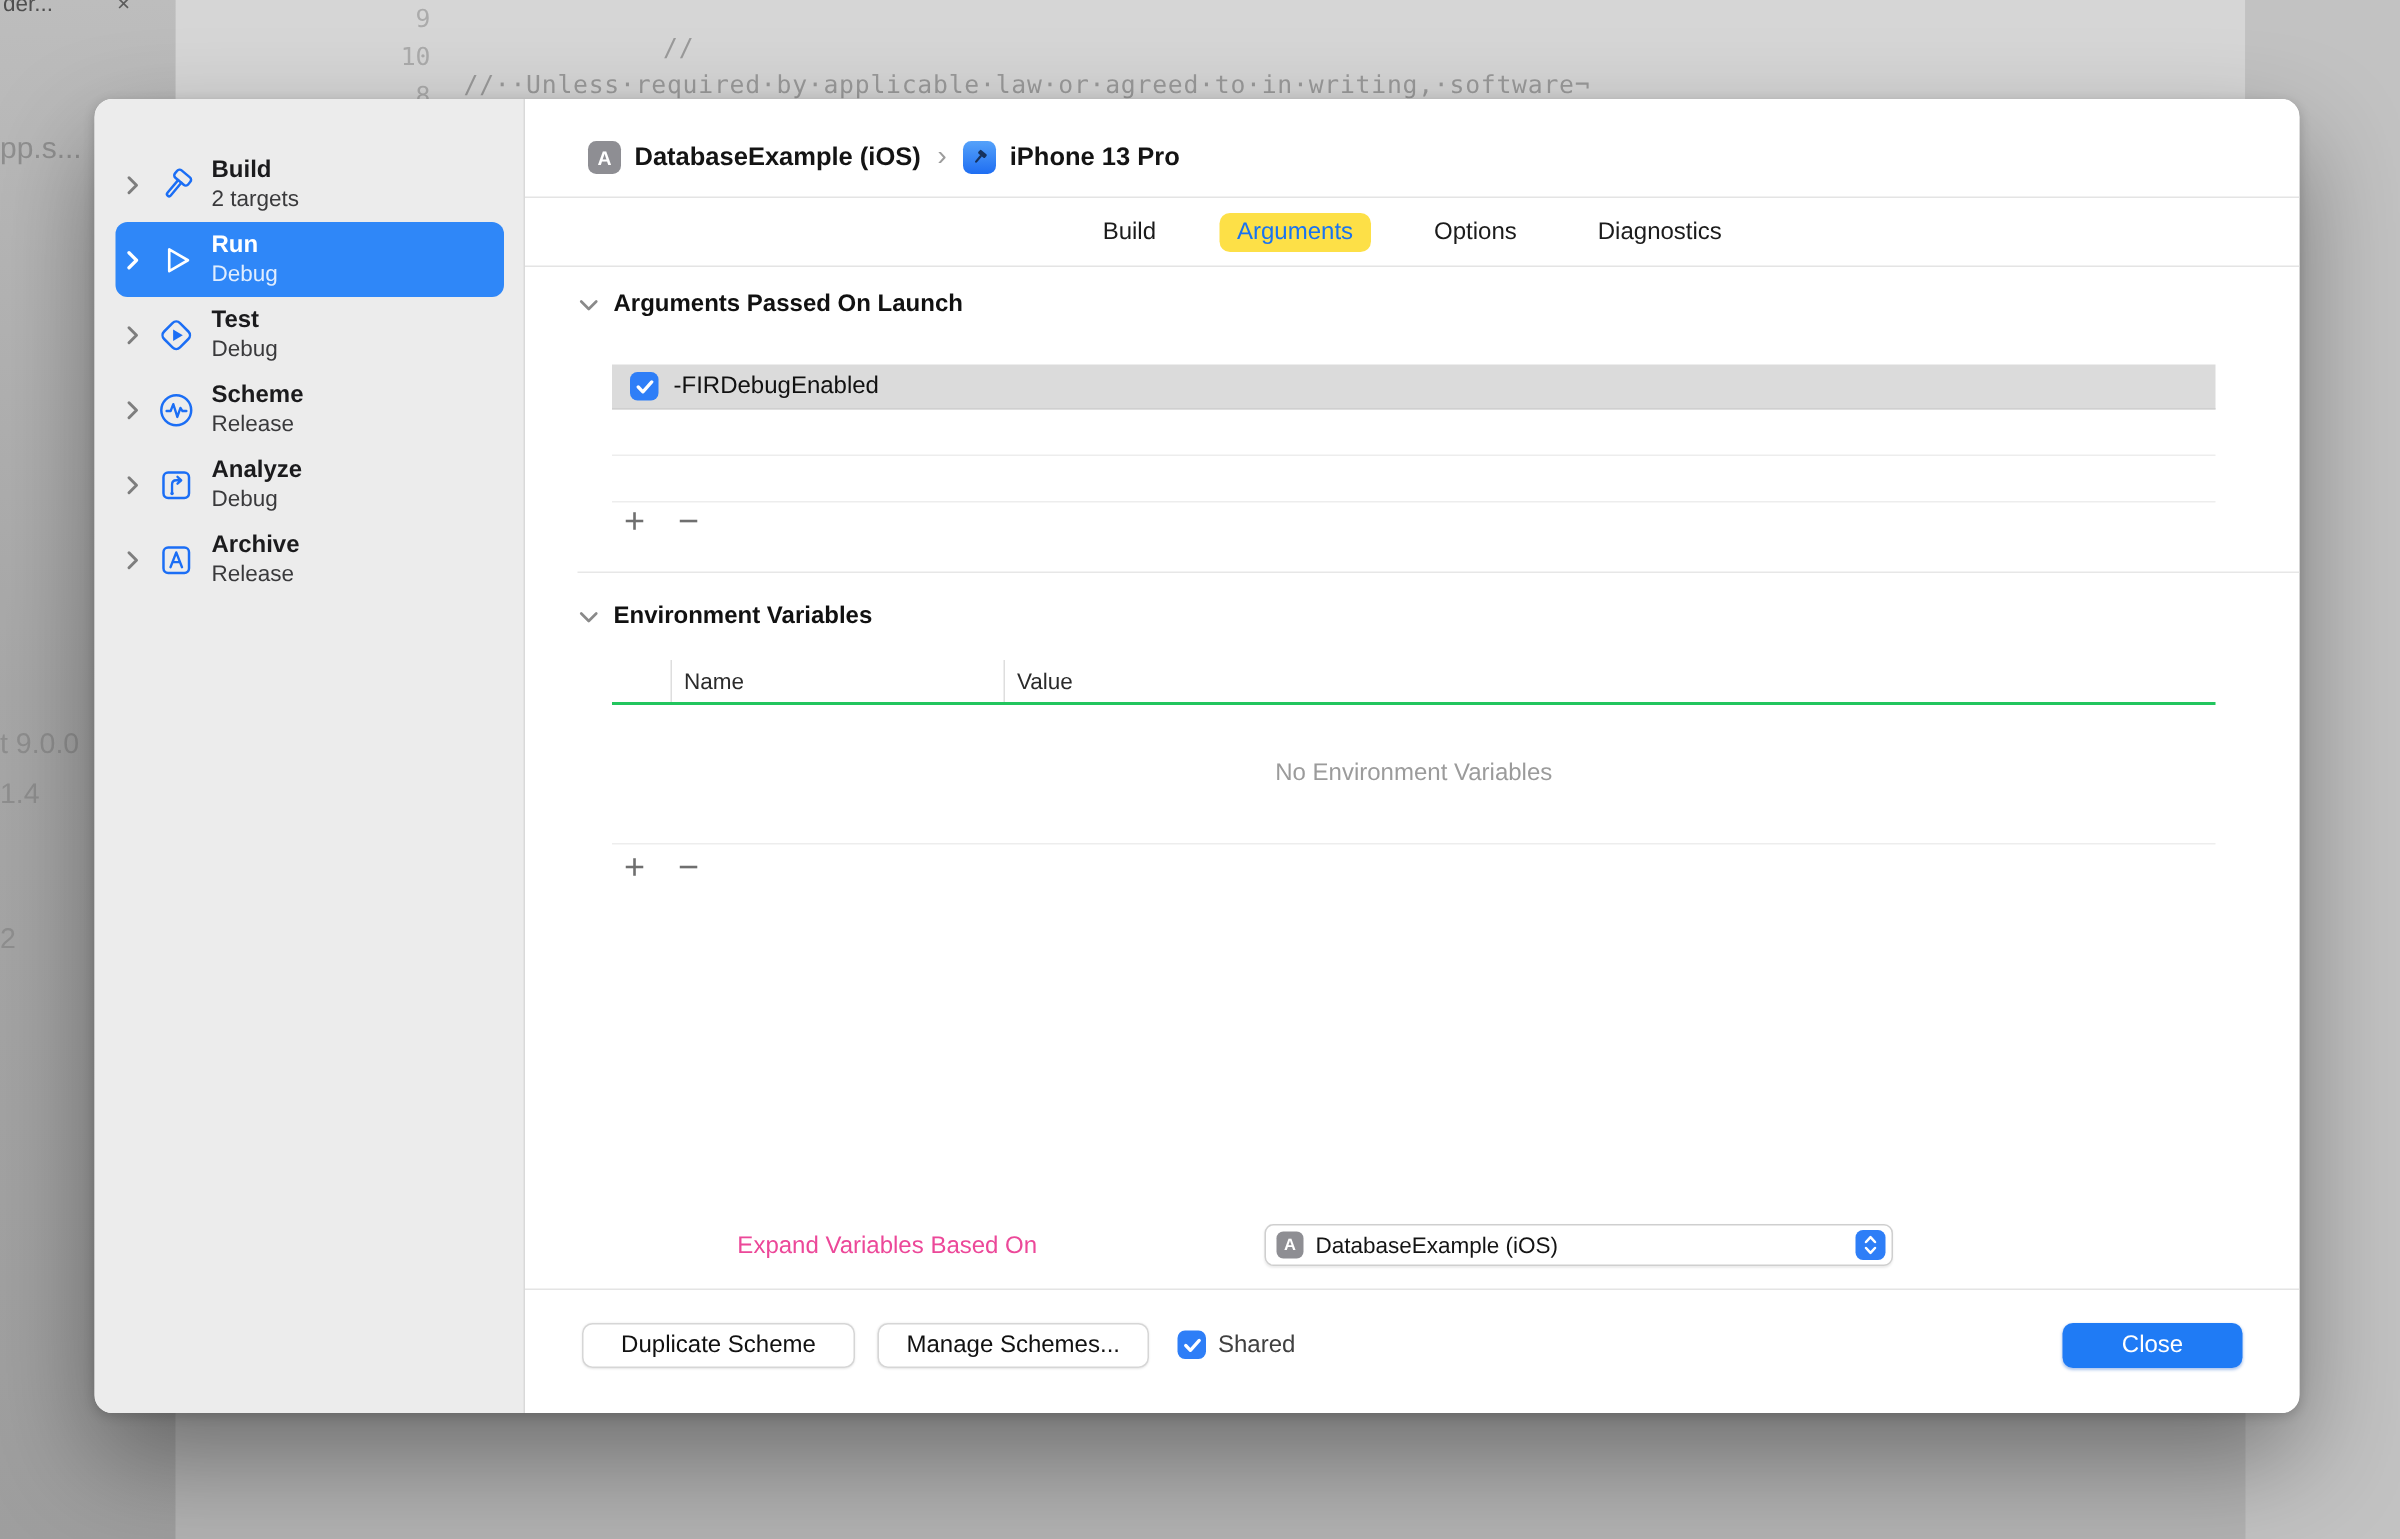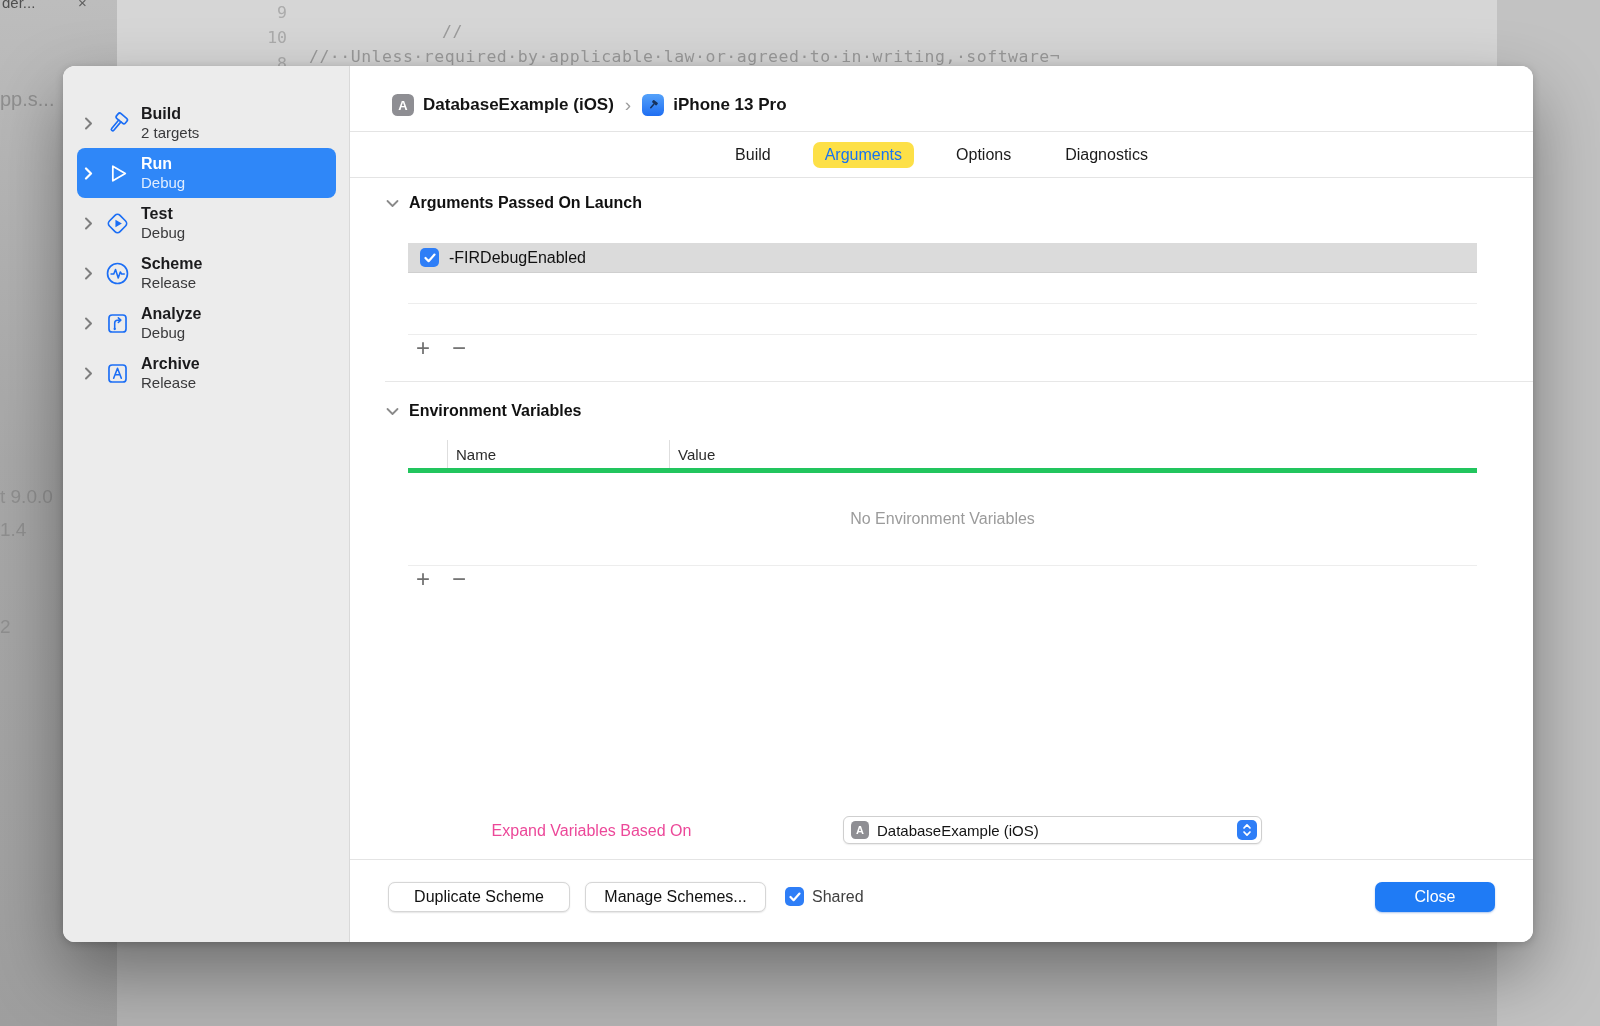--- a/index.html
+++ b/index.html
@@ -50,21 +50,21 @@
   .caret{display:flex;}
   .tbl{position:absolute;left:58px;width:1069px;box-sizing:border-box;}
   .arg-row{height:29px;background:#dbdbdb;border-bottom:1px solid #cfcfcf;display:flex;align-items:center;}
   .empty-row{height:30px;border-bottom:1px solid #ededed;}
   .chk{width:19px;height:19px;border-radius:5px;background:#2e7ef7;display:flex;align-items:center;justify-content:center;flex:none;}
   .arg-row .chk{margin-left:12px;}
   .arg-label{margin-left:10px;font-size:16px;color:#111;}
   .pm{position:absolute;display:flex;gap:22px;color:#6f6f6f;font-size:24px;font-weight:300;}
   .pm span{cursor:default;line-height:20px;}
   .sep{position:absolute;left:35px;width:1148px;height:1px;background:#e7e7e7;}
-  .env-head{height:28px;display:flex;align-items:stretch;border-bottom:5px solid #22c55e;font-size:15px;color:#2b2b2b;}
+  .env-head{height:28px;display:flex;align-items:stretch;border-bottom:2px solid #22c55e;font-size:15px;color:#2b2b2b;}
   .env-head .c1{margin-left:39px;width:213px;border-left:1px solid #dedede;display:flex;align-items:center;padding-left:8px;}
   .env-head .c2{flex:1;border-left:1px solid #dedede;display:flex;align-items:center;padding-left:8px;}
   .env-empty{height:92px;border-bottom:1px solid #ededed;display:flex;align-items:center;justify-content:center;font-size:16px;color:#9b9b9b;}
   .expand-label{position:absolute;left:0;top:756px;width:483px;text-align:center;font-size:16px;color:#ec4899;}
   .dropdown{position:absolute;left:493px;top:750px;width:419px;height:28px;background:#fff;border:1px solid #cfcfcf;border-radius:6px;
     box-shadow:0 1px 1.5px rgba(0,0,0,.08);box-sizing:border-box;display:flex;align-items:center;padding:0 4px 0 7px;gap:8px;}
   .dropdown .val{font-size:15px;color:#141414;}
   .appicon.sm{width:18px;height:18px;border-radius:4.5px;font-size:11px;}
   .stepper{margin-left:auto;width:20px;height:20px;border-radius:5px;background:#2e7ef7;display:flex;align-items:center;justify-content:center;}
   .btn{position:absolute;top:816px;height:30px;background:#fff;border:1px solid #d6d6d6;border-radius:7px;

